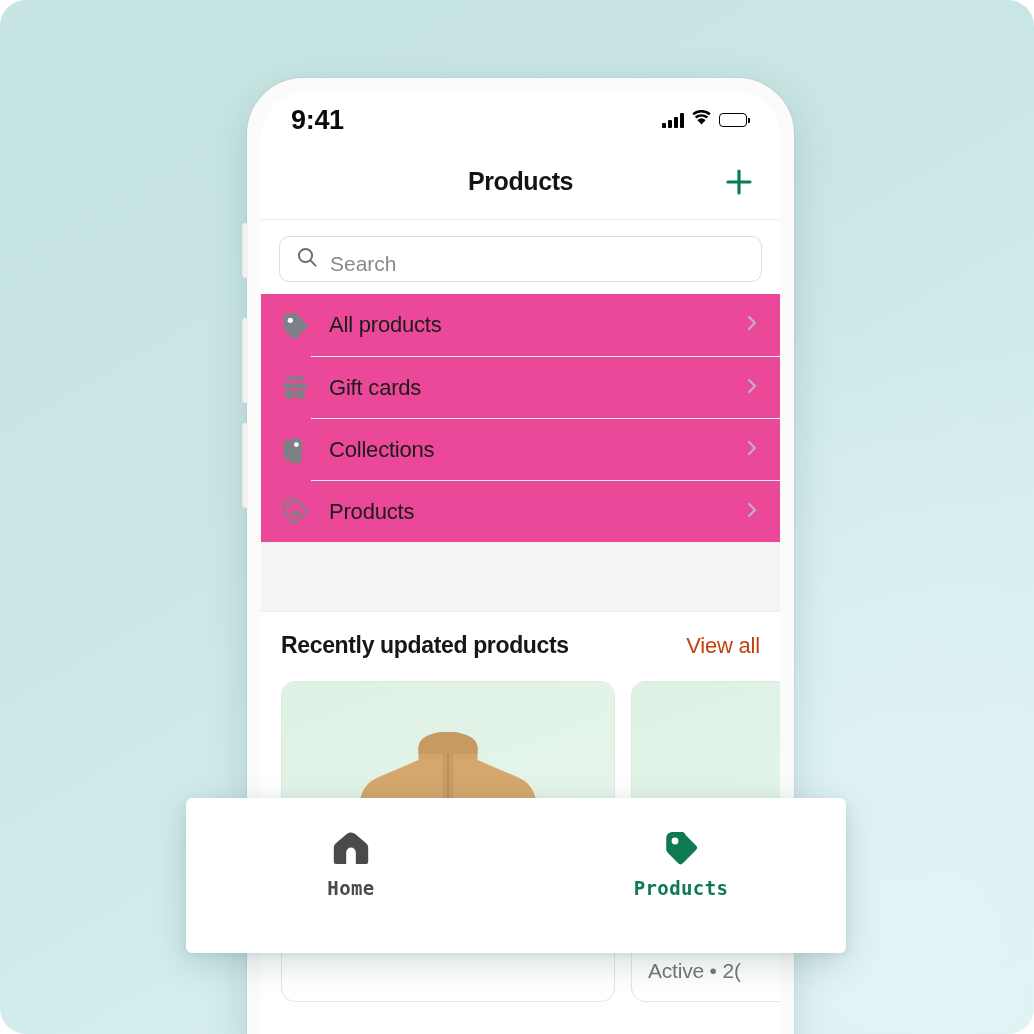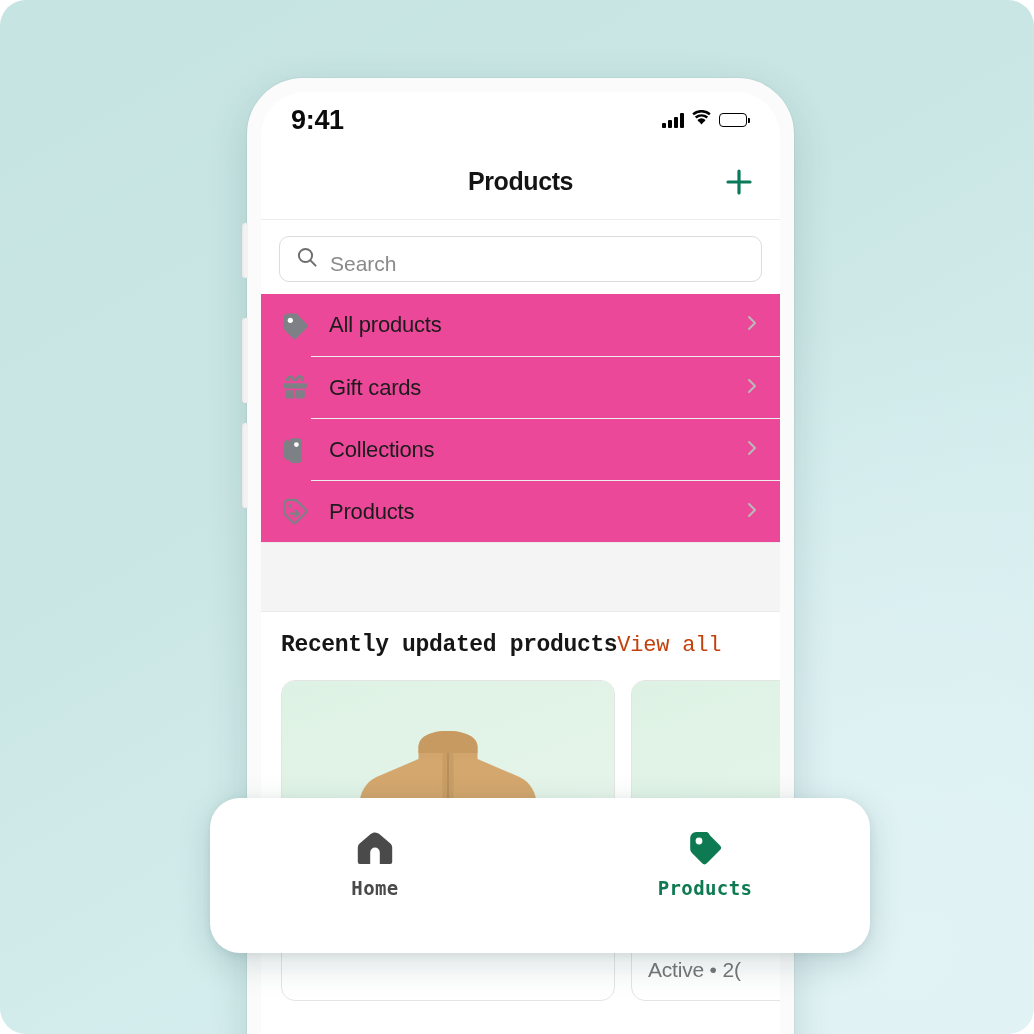--- a/index.html
+++ b/index.html
@@ -184,22 +184,22 @@
     background: #f4f4f4;
     border-top: 1px solid #ebebeb;
     border-bottom: 1px solid #ebebeb;
   }
 
   
   #recent-section { background: #fff; padding-top: 20px; }
   #recent-head {
     display: flex;
     align-items: baseline;
+    justify-content: space-between;
     padding: 0 20px 0 20px;
-    font-family: Liberation Mono, monospace;
   }
   #recent-title {
     font-size: 23px;
     font-weight: bold;
     color: #161616;
     letter-spacing: -0.35px;
   }
   #view-all {
     font-size: 22px;
     color: #c2410c;
@@ -247,27 +247,26 @@
   .jacket { position: absolute; left: 50%; transform: translateX(-50%); top: 38px; }
 
   
   #tab-bar {
     position: absolute;
     left: 186px;
     top: 798px;
     width: 660px;
     height: 155px;
     background: #ffffff;
-    border-radius: 30px;
+    border-radius: 6px;
     box-shadow: 0 10px 34px rgba(25,70,70,0.18),
                 0 2px 8px rgba(25,70,70,0.08);
     display: flex;
     align-items: flex-start;
     padding-top: 30px;
-    margin-left: 24px;
   }
   .tab-item {
     flex: 1;
     display: flex;
     flex-direction: column;
     align-items: center;
     gap: 9px;
     cursor: pointer;
   }
   .tab-icon { height: 40px; display: flex; align-items: center; justify-content: center; }

